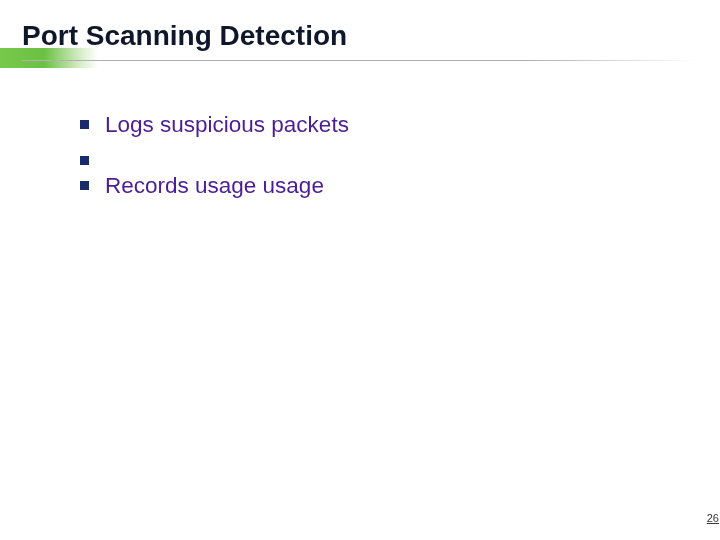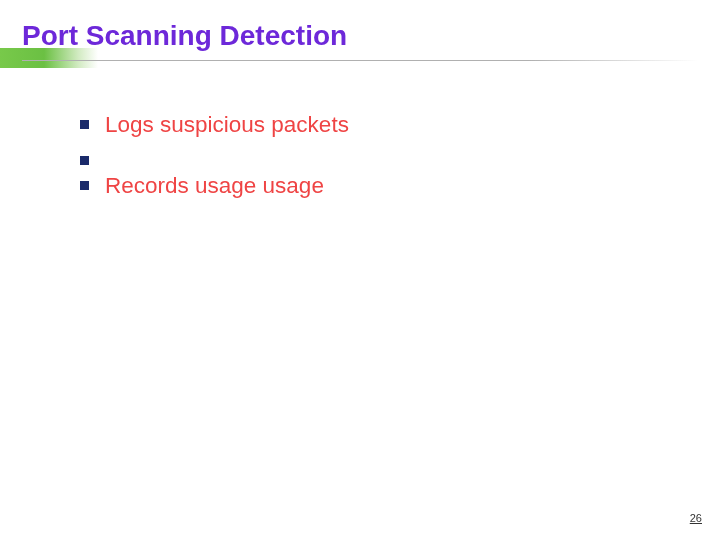--- a/index.html
+++ b/index.html
@@ -16,21 +16,21 @@
     width: 98px;
     height: 20px;
     background: linear-gradient(to right, #78c94a 0%, #6bc043 45%, #d2ebc2 80%, #ffffff 100%);
   }
   .title {
     position: absolute;
     left: 22px;
     top: 20px;
     font-size: 28px;
     font-weight: bold;
-    color: #6d28d9;
+    color: #0f172a;
     letter-spacing: 0;
   }
   .rule {
     position: absolute;
     left: 22px;
     top: 60px;
     width: 676px;
     height: 1px;
     background: linear-gradient(to right, #b0b0b0 0%, #b0b0b0 75%, #ffffff 100%);
   }
@@ -70,26 +70,26 @@
   .l2 .bullet {
     width: 9px;
     height: 9px;
     background: #1a2a6a;
     margin-top: 10px;
     margin-right: 16px;
     flex-shrink: 0;
   }
   .l2 .text {
     font-size: 22.5px;
-    color: #ef4444;
+    color: #4c1d95;
     line-height: 1.35;
   }
   .pagenum {
     position: absolute;
-    right: 18px;
+    right: 1px;
     bottom: 16px;
     font-size: 11px;
     color: #333333;
     text-decoration: underline;
   }
 </style>
 </head>
 <body>
 
 <div class="accent-bar"></div>

